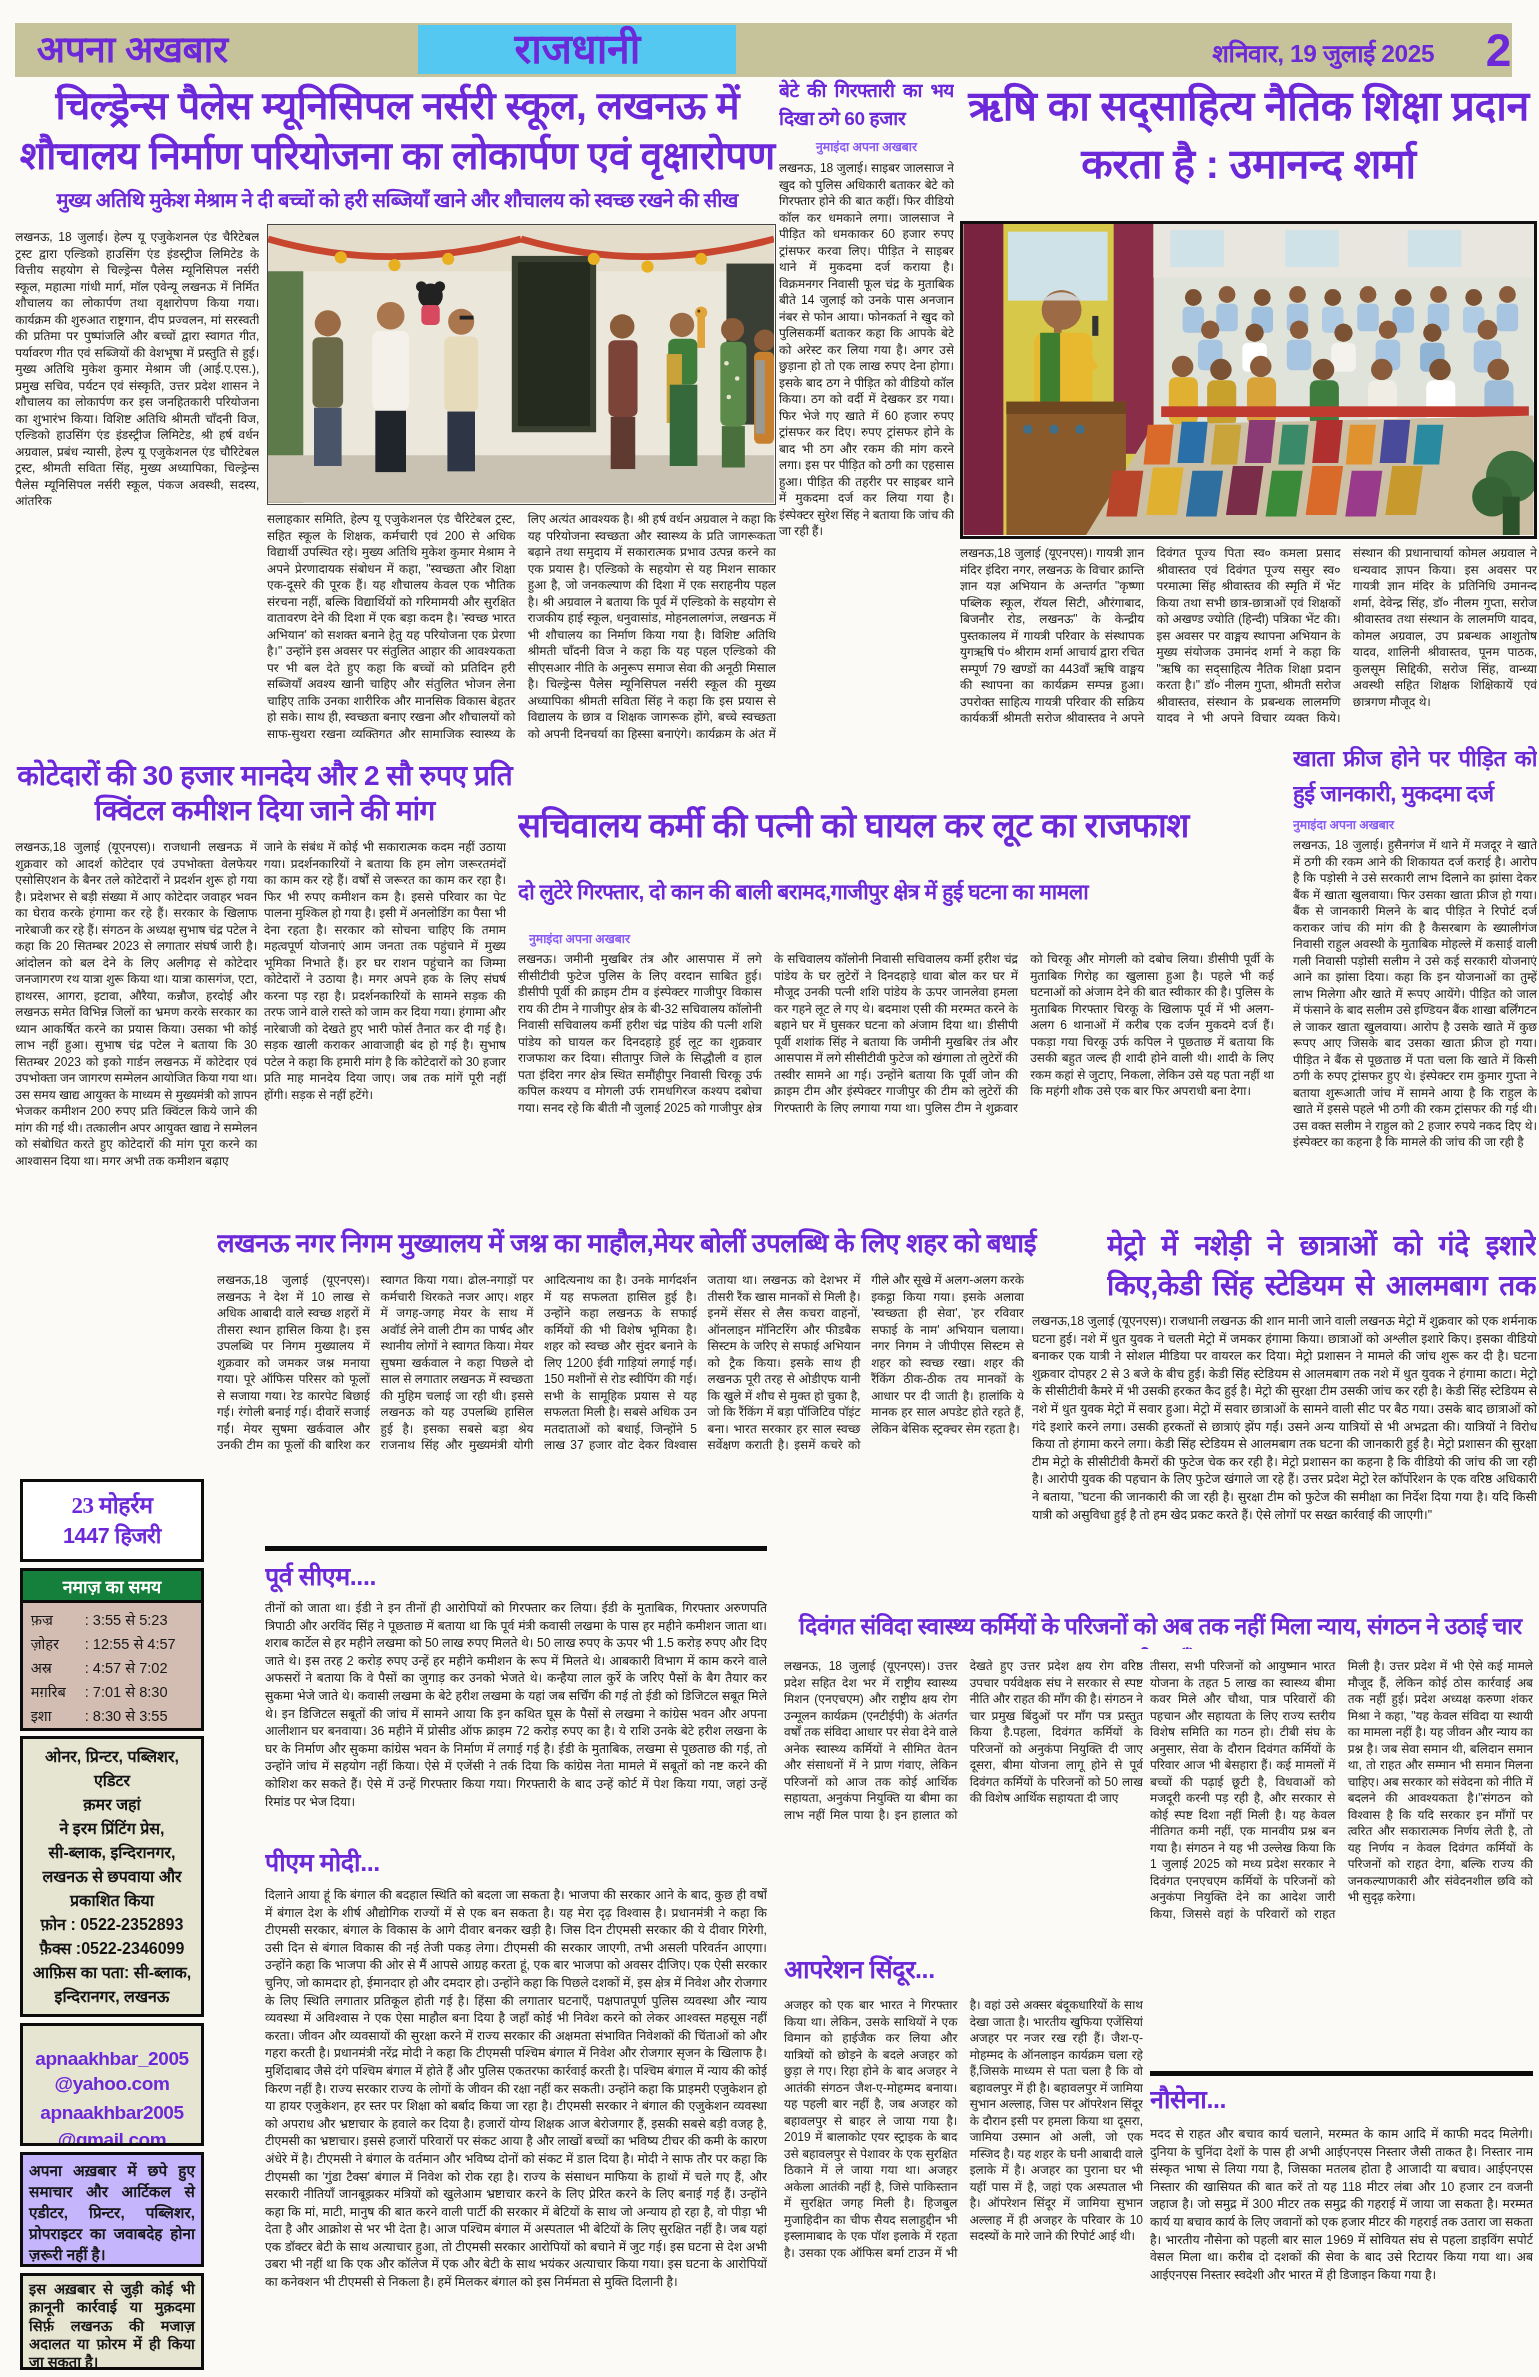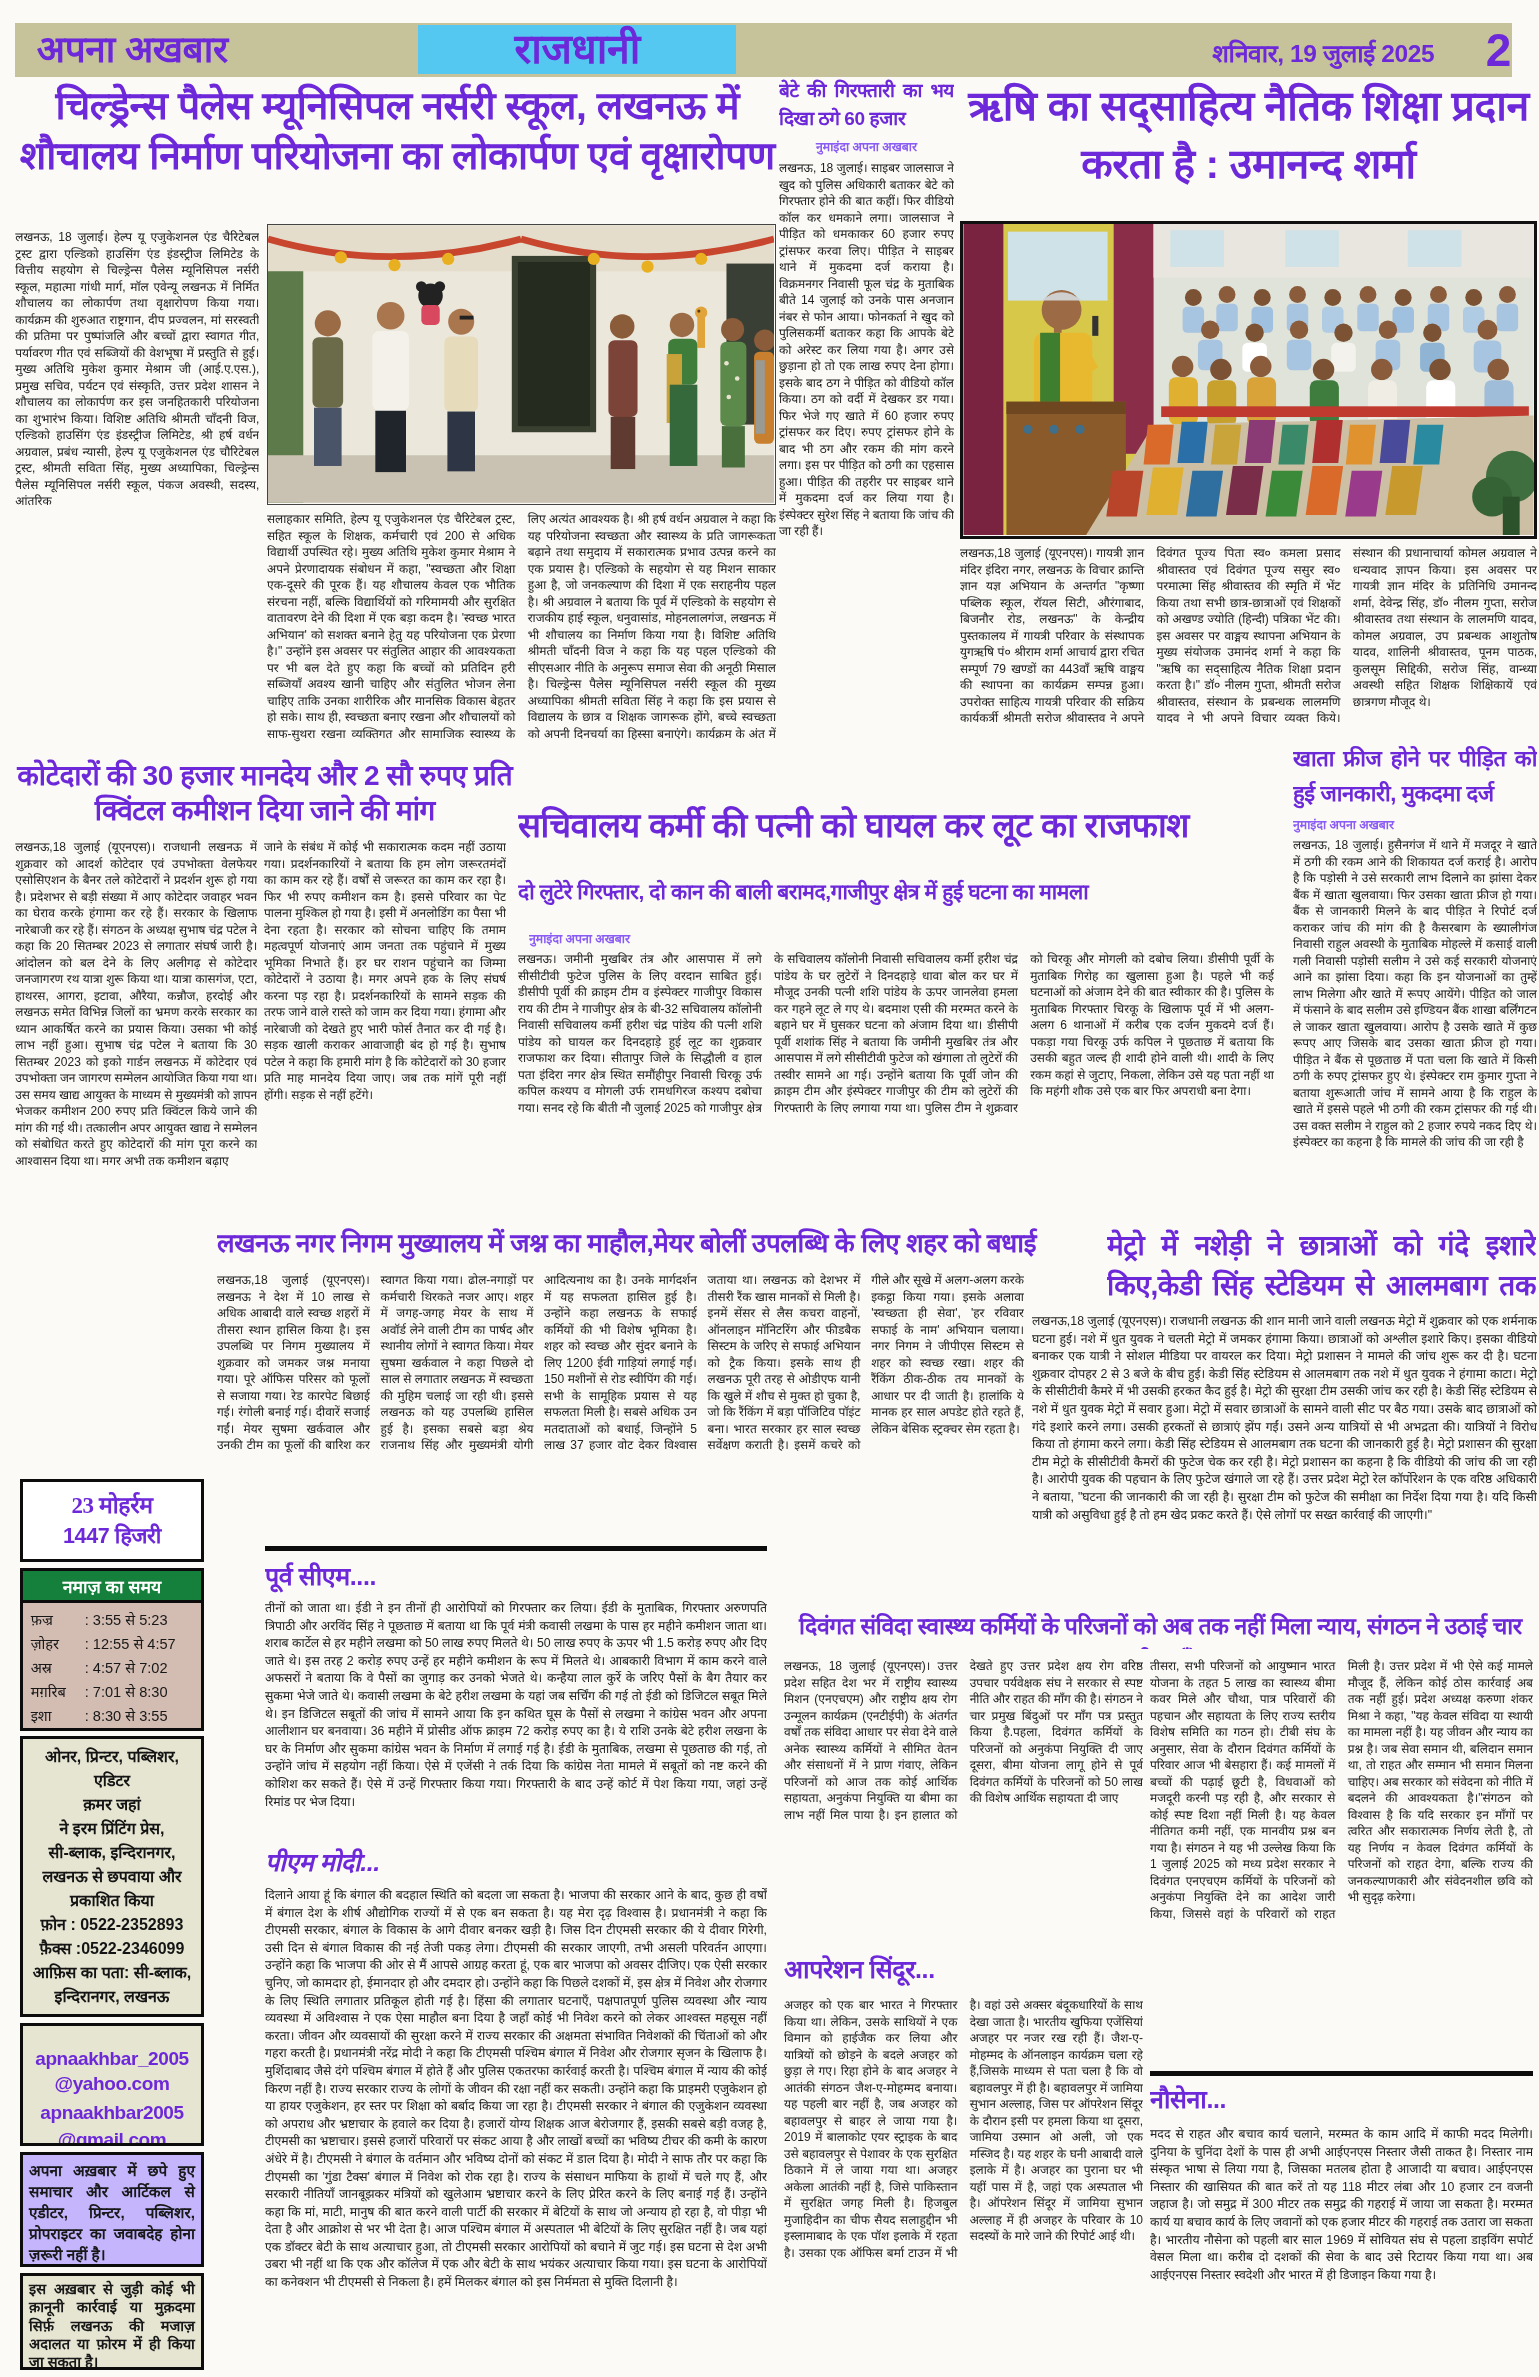--- a/index.html
+++ b/index.html
@@ -28,20 +28,21 @@
   <div class="abs band" style="left:15.3px;top:23px;width:1497px;height:54px;">
     <div class="abs hl" style="left:21.5px;top:4.6px;width:360px;font-size:37px;line-height:44px;white-space:nowrap;">अपना अखबार</div>
     <div class="abs" style="left:403px;top:2.3px;width:318px;height:49px;background:#55c8f2;text-align:center;">
       <span class="hl" style="font-size:41px;line-height:48px;">राजधानी</span>
     </div>
     <div class="abs hl" style="left:1166px;top:13px;width:284px;font-size:24.5px;text-align:center;white-space:nowrap;">शनिवार, 19 जुलाई 2025</div>
     <div class="abs hl" style="left:1456px;top:0px;width:54px;font-size:46px;line-height:54px;text-align:center;">2</div>
   </div>
 
   <div class="abs hl center" style="left:15.3px;top:81px;width:764px;height:101px;font-size:39px;line-height:50px;">चिल्ड्रेन्स पैलेस म्यूनिसिपल नर्सरी स्कूल, लखनऊ में शौचालय निर्माण परियोजना का लोकार्पण एवं वृक्षारोपण कार्यक्रम संपन्न</div>
+  <div class="abs hl center" style="left:15.3px;top:186px;width:764px;height:31px;font-size:20px;line-height:28px;">मुख्य अतिथि मुकेश मेश्राम ने दी बच्चों को हरी सब्जियाँ खाने और शौचालय को स्वच्छ रखने की सीख</div>
 
   <div class="abs" style="left:267px;top:224px;width:509px;height:281px;border:1.5px solid #444;">
     <svg width="506" height="278" viewBox="0 0 660 362">
       <rect width="660" height="362" fill="#ece7db"></rect>
       <rect x="0" y="0" width="660" height="60" fill="#e4ddcc"></rect>
       <rect x="318" y="40" width="110" height="230" fill="#39402f"></rect>
       <rect x="326" y="48" width="94" height="214" fill="#262b20"></rect>
       <rect x="598" y="50" width="62" height="210" fill="#3a3f35"></rect>
       <path d="M0,18 Q160,64 330,18" stroke="#c8462e" stroke-width="9" fill="none"></path>
       <path d="M330,18 Q490,64 660,18" stroke="#c8462e" stroke-width="9" fill="none"></path>
@@ -254,21 +255,21 @@
   <div class="abs body-txt" style="left:1032px;top:1313px;width:505px;height:291px;font-size:12.3px;line-height:17.6px;">लखनऊ,18 जुलाई (यूएनएस)। राजधानी लखनऊ की शान मानी जाने वाली लखनऊ मेट्रो में शुक्रवार को एक शर्मनाक घटना हुई। नशे में धुत युवक ने चलती मेट्रो में जमकर हंगामा किया। छात्राओं को अश्लील इशारे किए। इसका वीडियो बनाकर एक यात्री ने सोशल मीडिया पर वायरल कर दिया। मेट्रो प्रशासन ने मामले की जांच शुरू कर दी है। घटना शुक्रवार दोपहर 2 से 3 बजे के बीच हुई। केडी सिंह स्टेडियम से आलमबाग तक नशे में धुत युवक ने हंगामा काटा। मेट्रो के सीसीटीवी कैमरे में भी उसकी हरकत कैद हुई है। मेट्रो की सुरक्षा टीम उसकी जांच कर रही है। केडी सिंह स्टेडियम से नशे में धुत युवक मेट्रो में सवार हुआ। मेट्रो में सवार छात्राओं के सामने वाली सीट पर बैठ गया। उसके बाद छात्राओं को गंदे इशारे करने लगा। उसकी हरकतों से छात्राएं झेंप गईं। उसने अन्य यात्रियों से भी अभद्रता की। यात्रियों ने विरोध किया तो हंगामा करने लगा। केडी सिंह स्टेडियम से आलमबाग तक घटना की जानकारी हुई है। मेट्रो प्रशासन की सुरक्षा टीम मेट्रो के सीसीटीवी कैमरों की फुटेज चेक कर रही है। मेट्रो प्रशासन का कहना है कि वीडियो की जांच की जा रही है। आरोपी युवक की पहचान के लिए फुटेज खंगाले जा रहे हैं। उत्तर प्रदेश मेट्रो रेल कॉर्पोरेशन के एक वरिष्ठ अधिकारी ने बताया, "घटना की जानकारी की जा रही है। सुरक्षा टीम को फुटेज की समीक्षा का निर्देश दिया गया है। यदि किसी यात्री को असुविधा हुई है तो हम खेद प्रकट करते हैं। ऐसे लोगों पर सख्त कार्रवाई की जाएगी।"</div>
 
   <div class="abs hl center" style="left:784px;top:1609px;width:753px;height:40px;font-size:23px;line-height:34px;">दिवंगत संविदा स्वास्थ्य कर्मियों के परिजनों को अब तक नहीं मिला न्याय, संगठन ने उठाई चार सूत्रीय माँग</div>
   <div class="abs body-txt cols2" style="left:784px;top:1658px;width:359px;height:282px;">लखनऊ, 18 जुलाई (यूएनएस)। उत्तर प्रदेश सहित देश भर में राष्ट्रीय स्वास्थ्य मिशन (एनएचएम) और राष्ट्रीय क्षय रोग उन्मूलन कार्यक्रम (एनटीईपी) के अंतर्गत वर्षों तक संविदा आधार पर सेवा देने वाले अनेक स्वास्थ्य कर्मियों ने सीमित वेतन और संसाधनों में ने प्राण गंवाए, लेकिन परिजनों को आज तक कोई आर्थिक सहायता, अनुकंपा नियुक्ति या बीमा का लाभ नहीं मिल पाया है। इन हालात को देखते हुए उत्तर प्रदेश क्षय रोग वरिष्ठ उपचार पर्यवेक्षक संघ ने सरकार से स्पष्ट नीति और राहत की माँग की है। संगठन ने चार प्रमुख बिंदुओं पर माँग पत्र प्रस्तुत किया है.पहला, दिवंगत कर्मियों के परिजनों को अनुकंपा नियुक्ति दी जाए दूसरा, बीमा योजना लागू होने से पूर्व दिवंगत कर्मियों के परिजनों को 50 लाख की विशेष आर्थिक सहायता दी जाए</div>
   <div class="abs body-txt cols2" style="left:1150px;top:1658px;width:383px;height:406px;">तीसरा, सभी परिजनों को आयुष्मान भारत योजना के तहत 5 लाख का स्वास्थ्य बीमा कवर मिले और चौथा, पात्र परिवारों की पहचान और सहायता के लिए राज्य स्तरीय विशेष समिति का गठन हो। टीबी संघ के अनुसार, सेवा के दौरान दिवंगत कर्मियों के परिवार आज भी बेसहारा हैं। कई मामलों में बच्चों की पढ़ाई छूटी है, विधवाओं को मजदूरी करनी पड़ रही है, और सरकार से कोई स्पष्ट दिशा नहीं मिली है। यह केवल नीतिगत कमी नहीं, एक मानवीय प्रश्न बन गया है। संगठन ने यह भी उल्लेख किया कि 1 जुलाई 2025 को मध्य प्रदेश सरकार ने दिवंगत एनएचएम कर्मियों के परिजनों को अनुकंपा नियुक्ति देने का आदेश जारी किया, जिससे वहां के परिवारों को राहत मिली है। उत्तर प्रदेश में भी ऐसे कई मामले मौजूद हैं, लेकिन कोई ठोस कार्रवाई अब तक नहीं हुई। प्रदेश अध्यक्ष करुणा शंकर मिश्रा ने कहा, "यह केवल संविदा या स्थायी का मामला नहीं है। यह जीवन और न्याय का प्रश्न है। जब सेवा समान थी, बलिदान समान था, तो राहत और सम्मान भी समान मिलना चाहिए। अब सरकार को संवेदना को नीति में बदलने की आवश्यकता है।"संगठन को विश्वास है कि यदि सरकार इन माँगों पर त्वरित और सकारात्मक निर्णय लेती है, तो यह निर्णय न केवल दिवंगत कर्मियों के परिजनों को राहत देगा, बल्कि राज्य की जनकल्याणकारी और संवेदनशील छवि को भी सुदृढ़ करेगा।</div>
 
   <div class="abs rule" style="left:265px;top:1546px;width:502px;height:4.6px;"></div>
   <div class="abs hl" style="left:265px;top:1558px;width:322px;height:35px;font-size:25px;">पूर्व सीएम....</div>
   <div class="abs body-txt" style="left:265px;top:1600px;width:502px;height:236px;font-size:12.3px;line-height:17.6px;">तीनों को जाता था। ईडी ने इन तीनों ही आरोपियों को गिरफ्तार कर लिया। ईडी के मुताबिक, गिरफ्तार अरुणपति त्रिपाठी और अरविंद सिंह ने पूछताछ में बताया था कि पूर्व मंत्री कवासी लखमा के पास हर महीने कमीशन जाता था। शराब कार्टेल से हर महीने लखमा को 50 लाख रुपए मिलते थे। 50 लाख रुपए के ऊपर भी 1.5 करोड़ रुपए और दिए जाते थे। इस तरह 2 करोड़ रुपए उन्हें हर महीने कमीशन के रूप में मिलते थे। आबकारी विभाग में काम करने वाले अफसरों ने बताया कि वे पैसों का जुगाड़ कर उनको भेजते थे। कन्हैया लाल कुर्रे के जरिए पैसों के बैग तैयार कर सुकमा भेजे जाते थे। कवासी लखमा के बेटे हरीश लखमा के यहां जब सर्चिंग की गई तो ईडी को डिजिटल सबूत मिले थे। इन डिजिटल सबूतों की जांच में सामने आया कि इन कथित घूस के पैसों से लखमा ने कांग्रेस भवन और अपना आलीशान घर बनवाया। 36 महीने में प्रोसीड ऑफ क्राइम 72 करोड़ रुपए का है। ये राशि उनके बेटे हरीश लखना के घर के निर्माण और सुकमा कांग्रेस भवन के निर्माण में लगाई गई है। ईडी के मुताबिक, लखमा से पूछताछ की गई, तो उन्होंने जांच में सहयोग नहीं किया। ऐसे में एजेंसी ने तर्क दिया कि कांग्रेस नेता मामले में सबूतों को नष्ट करने की कोशिश कर सकते हैं। ऐसे में उन्हें गिरफ्तार किया गया। गिरफ्तारी के बाद उन्हें कोर्ट में पेश किया गया, जहां उन्हें रिमांड पर भेज दिया।</div>
 
-  <div class="abs hl" style="left:265px;top:1844px;width:322px;height:37px;font-size:25px;font-style:italic;">पीएम मोदी...</div>
+  <div class="abs hl" style="left:265px;top:1844px;width:322px;height:37px;font-size:25px;">पीएम मोदी...</div>
   <div class="abs body-txt" style="left:265px;top:1887px;width:502px;height:479px;font-size:12.3px;line-height:17.6px;">दिलाने आया हूं कि बंगाल की बदहाल स्थिति को बदला जा सकता है। भाजपा की सरकार आने के बाद, कुछ ही वर्षों में बंगाल देश के शीर्ष औद्योगिक राज्यों में से एक बन सकता है। यह मेरा दृढ़ विश्वास है। प्रधानमंत्री ने कहा कि टीएमसी सरकार, बंगाल के विकास के आगे दीवार बनकर खड़ी है। जिस दिन टीएमसी सरकार की ये दीवार गिरेगी, उसी दिन से बंगाल विकास की नई तेजी पकड़ लेगा। टीएमसी की सरकार जाएगी, तभी असली परिवर्तन आएगा। उन्होंने कहा कि भाजपा की ओर से मैं आपसे आग्रह करता हूं, एक बार भाजपा को अवसर दीजिए। एक ऐसी सरकार चुनिए, जो कामदार हो, ईमानदार हो और दमदार हो। उन्होंने कहा कि पिछले दशकों में, इस क्षेत्र में निवेश और रोजगार के लिए स्थिति लगातार प्रतिकूल होती गई है। हिंसा की लगातार घटनाएँ, पक्षपातपूर्ण पुलिस व्यवस्था और न्याय व्यवस्था में अविश्वास ने एक ऐसा माहौल बना दिया है जहाँ कोई भी निवेश करने को लेकर आश्वस्त महसूस नहीं करता। जीवन और व्यवसायों की सुरक्षा करने में राज्य सरकार की अक्षमता संभावित निवेशकों की चिंताओं को और गहरा करती है। प्रधानमंत्री नरेंद्र मोदी ने कहा कि टीएमसी पश्चिम बंगाल में निवेश और रोजगार सृजन के खिलाफ है। मुर्शिदाबाद जैसे दंगे पश्चिम बंगाल में होते हैं और पुलिस एकतरफा कार्रवाई करती है। पश्चिम बंगाल में न्याय की कोई किरण नहीं है। राज्य सरकार राज्य के लोगों के जीवन की रक्षा नहीं कर सकती। उन्होंने कहा कि प्राइमरी एजुकेशन हो या हायर एजुकेशन, हर स्तर पर शिक्षा को बर्बाद किया जा रहा है। टीएमसी सरकार ने बंगाल की एजुकेशन व्यवस्था को अपराध और भ्रष्टाचार के हवाले कर दिया है। हजारों योग्य शिक्षक आज बेरोजगार हैं, इसकी सबसे बड़ी वजह है, टीएमसी का भ्रष्टाचार। इससे हजारों परिवारों पर संकट आया है और लाखों बच्चों का भविष्य टीचर की कमी के कारण अंधेरे में है। टीएमसी ने बंगाल के वर्तमान और भविष्य दोनों को संकट में डाल दिया है। मोदी ने साफ तौर पर कहा कि टीएमसी का 'गुंडा टैक्स' बंगाल में निवेश को रोक रहा है। राज्य के संसाधन माफिया के हाथों में चले गए हैं, और सरकारी नीतियाँ जानबूझकर मंत्रियों को खुलेआम भ्रष्टाचार करने के लिए प्रेरित करने के लिए बनाई गई हैं। उन्होंने कहा कि मां, माटी, मानुष की बात करने वाली पार्टी की सरकार में बेटियों के साथ जो अन्याय हो रहा है, वो पीड़ा भी देता है और आक्रोश से भर भी देता है। आज पश्चिम बंगाल में अस्पताल भी बेटियों के लिए सुरक्षित नहीं है। जब यहां एक डॉक्टर बेटी के साथ अत्याचार हुआ, तो टीएमसी सरकार आरोपियों को बचाने में जुट गई। इस घटना से देश अभी उबरा भी नहीं था कि एक और कॉलेज में एक और बेटी के साथ भयंकर अत्याचार किया गया। इस घटना के आरोपियों का कनेक्शन भी टीएमसी से निकला है। हमें मिलकर बंगाल को इस निर्ममता से मुक्ति दिलानी है।</div>
 
   <div class="abs hl" style="left:784px;top:1951px;width:353px;height:38px;font-size:25px;">आपरेशन सिंदूर...</div>
   <div class="abs body-txt cols2" style="left:784px;top:1997px;width:359px;height:368px;">अजहर को एक बार भारत ने गिरफ्तार किया था। लेकिन, उसके साथियों ने एक विमान को हाईजैक कर लिया और यात्रियों को छोड़ने के बदले अजहर को छुड़ा ले गए। रिहा होने के बाद अजहर ने आतंकी संगठन जैश-ए-मोहम्मद बनाया। यह पहली बार नहीं है, जब अजहर को बहावलपुर से बाहर ले जाया गया है। 2019 में बालाकोट एयर स्ट्राइक के बाद उसे बहावलपुर से पेशावर के एक सुरक्षित ठिकाने में ले जाया गया था। अजहर अकेला आतंकी नहीं है, जिसे पाकिस्तान में सुरक्षित जगह मिली है। हिजबुल मुजाहिदीन का चीफ सैयद सलाहुद्दीन भी इस्लामाबाद के एक पॉश इलाके में रहता है। उसका एक ऑफिस बर्मा टाउन में भी है। वहां उसे अक्सर बंदूकधारियों के साथ देखा जाता है। भारतीय खुफिया एजेंसियां अजहर पर नजर रख रही हैं। जैश-ए-मोहम्मद के ऑनलाइन कार्यक्रम चला रहे हैं,जिसके माध्यम से पता चला है कि वो बहावलपुर में ही है। बहावलपुर में जामिया सुभान अल्लाह, जिस पर ऑपरेशन सिंदूर के दौरान इसी पर हमला किया था दूसरा, जामिया उस्मान ओ अली, जो एक मस्जिद है। यह शहर के घनी आबादी वाले इलाके में है। अजहर का पुराना घर भी यहीं पास में है, जहां एक अस्पताल भी है। ऑपरेशन सिंदूर में जामिया सुभान अल्लाह में ही अजहर के परिवार के 10 सदस्यों के मारे जाने की रिपोर्ट आई थी।</div>
 
   <div class="abs rule" style="left:1150px;top:2071px;width:383px;height:4.6px;"></div>
   <div class="abs hl" style="left:1150px;top:2081px;width:245px;height:37px;font-size:25px;">नौसेना...</div>
   <div class="abs body-txt" style="left:1150px;top:2126px;width:383px;height:239px;font-size:12.3px;line-height:17.6px;">मदद से राहत और बचाव कार्य चलाने, मरम्मत के काम आदि में काफी मदद मिलेगी। दुनिया के चुनिंदा देशों के पास ही अभी आईएनएस निस्तार जैसी ताकत है। निस्तार नाम संस्कृत भाषा से लिया गया है, जिसका मतलब होता है आजादी या बचाव। आईएनएस निस्तार की खासियत की बात करें तो यह 118 मीटर लंबा और 10 हजार टन वजनी जहाज है। जो समुद्र में 300 मीटर तक समुद्र की गहराई में जाया जा सकता है। मरम्मत कार्य या बचाव कार्य के लिए जवानों को एक हजार मीटर की गहराई तक उतारा जा सकता है। भारतीय नौसेना को पहली बार साल 1969 में सोवियत संघ से पहला डाइविंग सपोर्ट वेसल मिला था। करीब दो दशकों की सेवा के बाद उसे रिटायर किया गया था। अब आईएनएस निस्तार स्वदेशी और भारत में ही डिजाइन किया गया है।</div>
 
   <div class="abs box" style="left:20px;top:1479px;width:184px;height:83px;background:#fff;padding-top:7.7px;">

